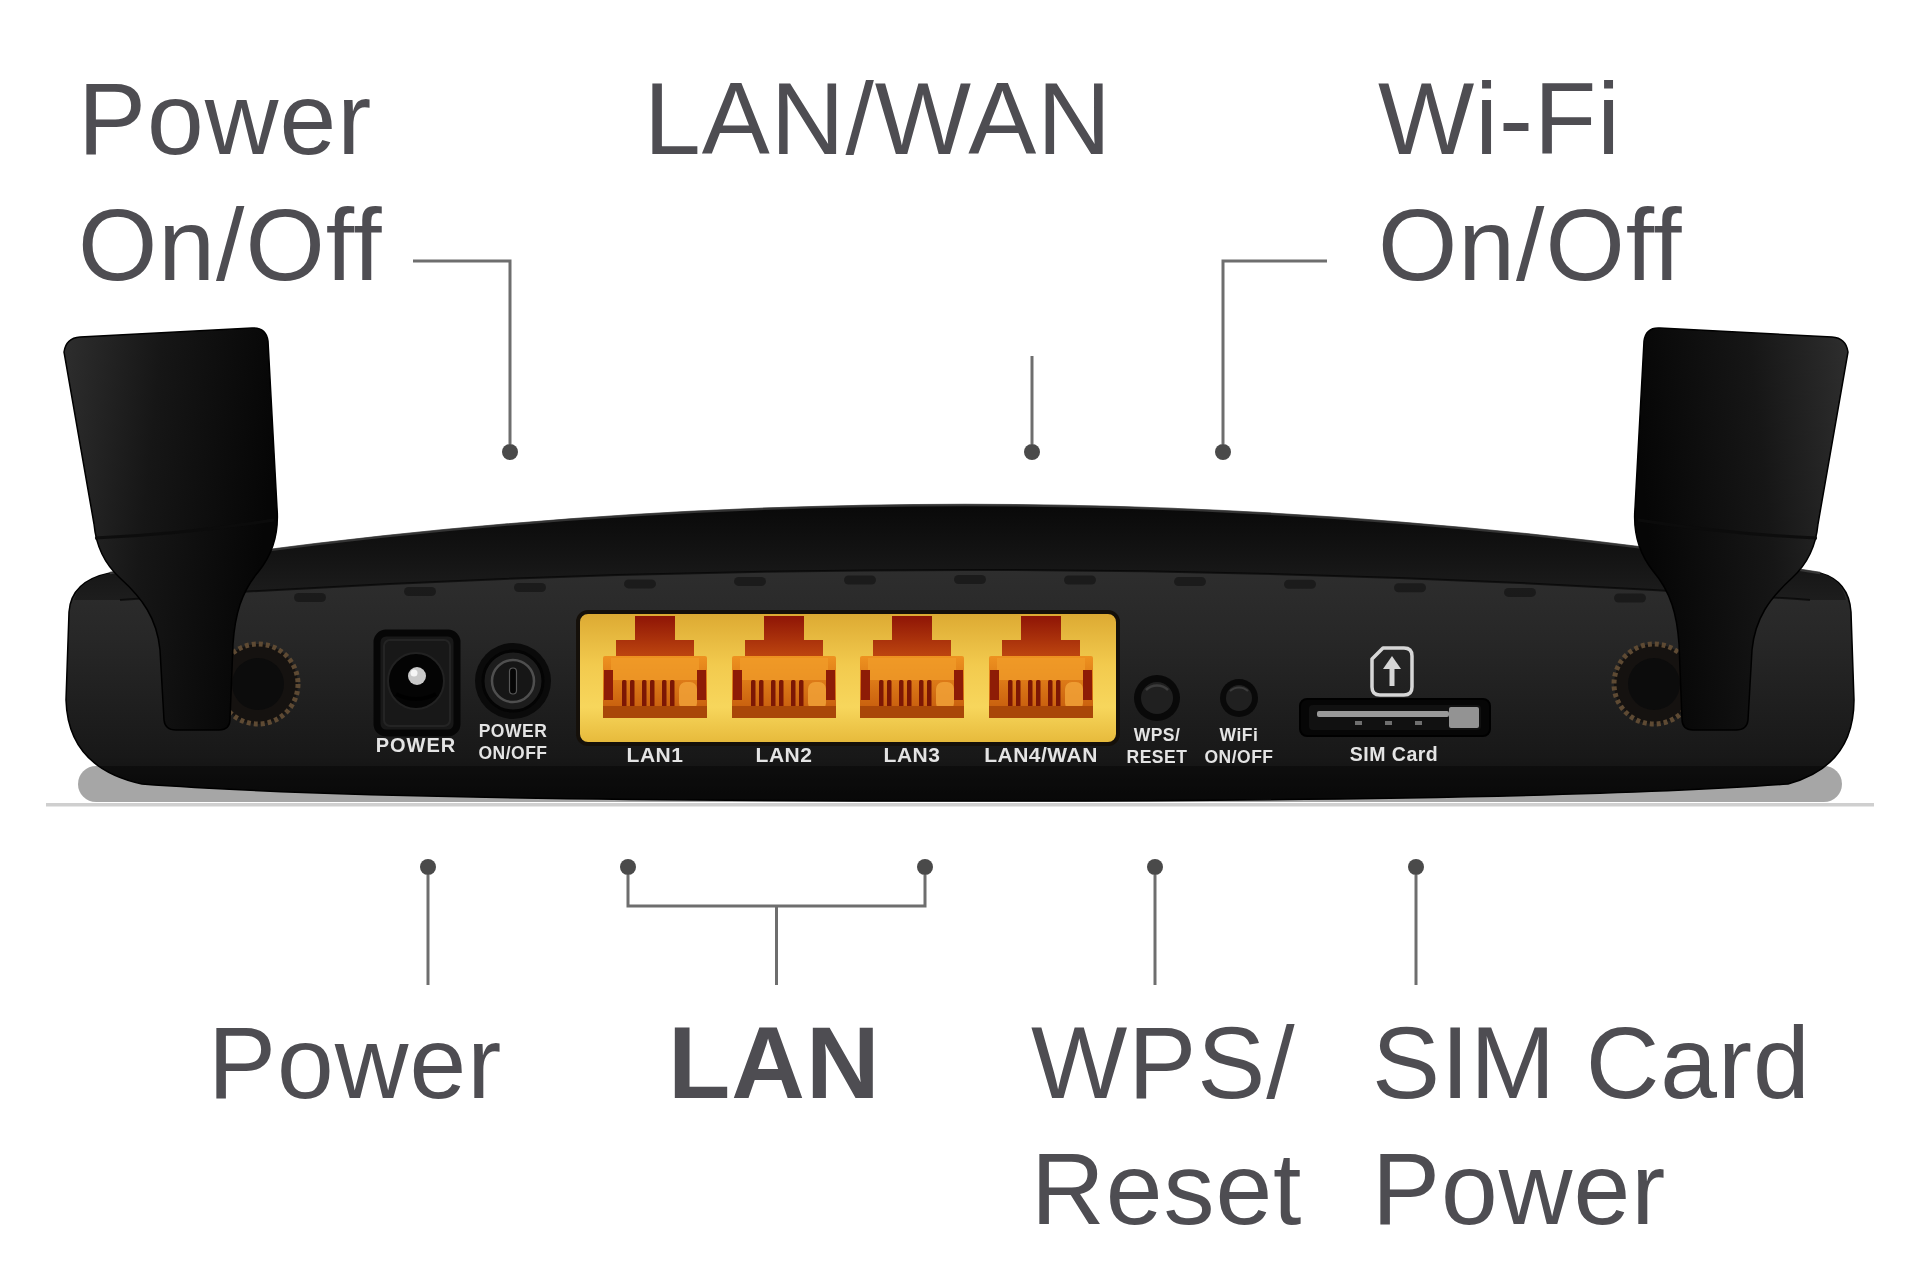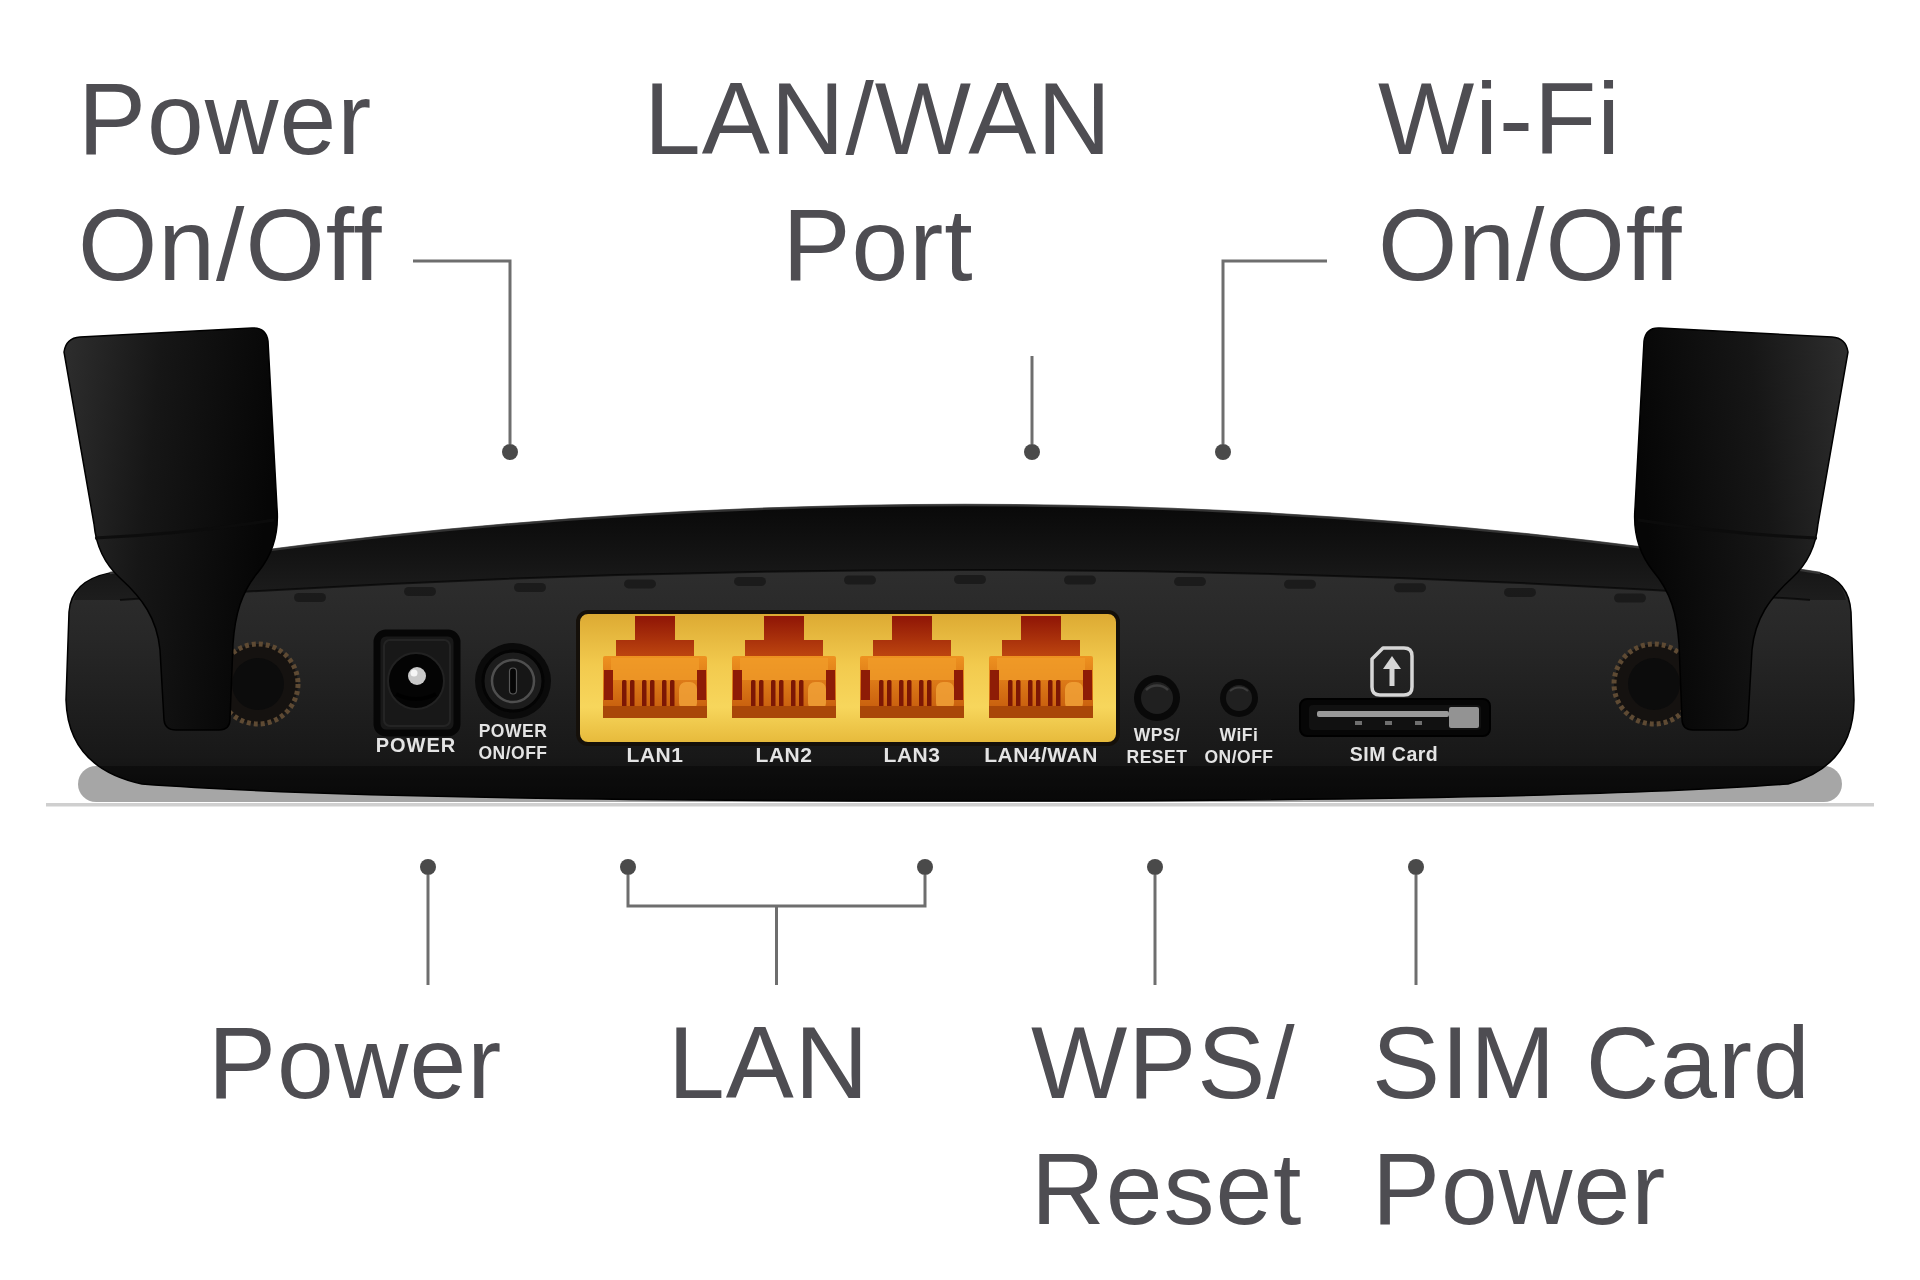--- a/index.html
+++ b/index.html
@@ -266,33 +266,32 @@
     </g>
   </svg>
 
   <div class="callout-label" style="left:78px;top:56px;">
     <span class="line">Power</span>
     <span class="line">On/Off</span>
   </div>
 
   <div class="callout-label align-right" style="right:808px;top:56px;">
     <span class="line">LAN/WAN</span>
-    <span class="line">Port</span>
   </div>
 
   <div class="callout-label" style="left:1350px;top:56px;margin-left:28px;">
     <span class="line">Wi-Fi</span>
     <span class="line">On/Off</span>
   </div>
 
   <div class="callout-label" style="left:208px;top:1000px;">
     <span class="line">Power</span>
   </div>
 
-  <div class="callout-label" style="left:668px;top:1000px;">
+  <div class="callout-label" style="left:668px;top:1000px;font-weight:bold;">
     <span class="line">LAN</span>
   </div>
 
   <div class="callout-label" style="left:1031px;top:1000px;">
     <span class="line">WPS/</span>
     <span class="line">Reset</span>
   </div>
 
   <div class="callout-label" style="left:1372px;top:1000px;">
     <span class="line">SIM Card</span>

